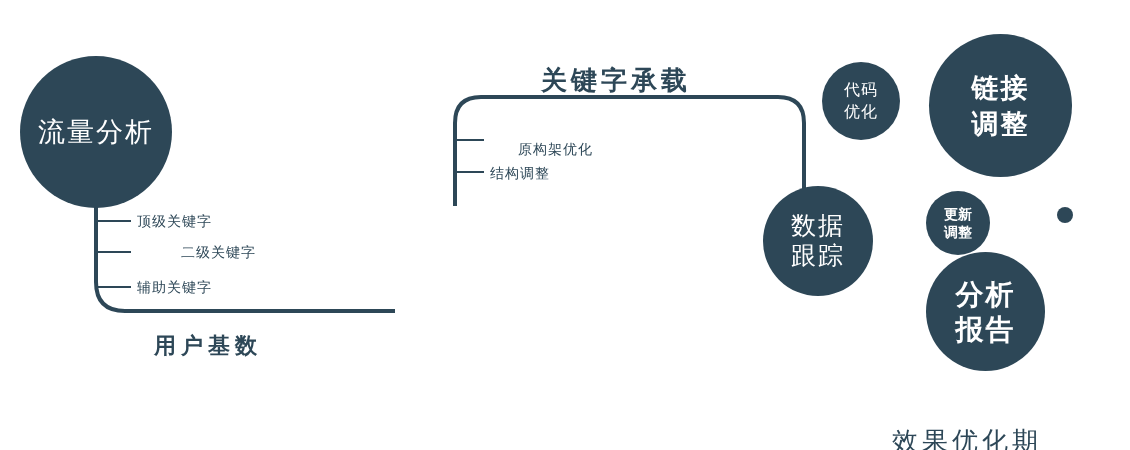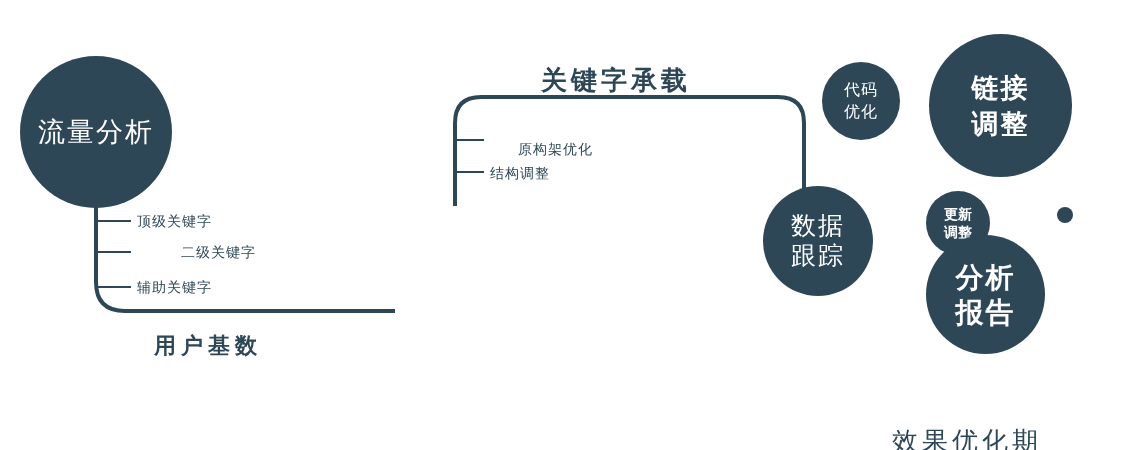--- a/index.html
+++ b/index.html
@@ -36,21 +36,21 @@
     align-items: center;
     justify-content: center;
     text-align: left;
   }
   .node-traffic   { left: 20px;  top: 56px;  width: 152px; height: 152px; font-size: 27px; letter-spacing: 2px; }
   .node-structure { left: 375px; top: 198px; width: 150px; height: 150px; font-size: 27px; letter-spacing: 2px; }
   .node-tracking  { left: 763px; top: 186px; width: 110px; height: 110px; font-size: 25px; line-height: 1.2;  letter-spacing: 2px; }
   .node-code      { left: 822px; top: 62px;  width: 78px;  height: 78px;  font-size: 16px; line-height: 1.35; letter-spacing: 1px; }
   .node-link      { left: 929px; top: 34px;  width: 143px; height: 143px; font-size: 27px; line-height: 1.3;  letter-spacing: 2px; font-weight: bold; }
   .node-update    { left: 926px; top: 191px; width: 64px;  height: 64px;  font-size: 14px; line-height: 1.3;  font-weight: bold; }
-  .node-report    { left: 926px; top: 235px; width: 119px; height: 119px; font-size: 28px; line-height: 1.25; font-weight: bold; letter-spacing: 2px; }
+  .node-report    { left: 926px; top: 252px; width: 119px; height: 119px; font-size: 28px; line-height: 1.25; font-weight: bold; letter-spacing: 2px; }
   .node-dot       { left: 1057px; top: 207px; width: 16px; height: 16px; }
   .edge-label {
     position: absolute;
     color: var(--accent);
     white-space: nowrap;
   }
   .lbl-keyword-carry { left: 528px; top: 63px;  font-size: 26px; font-weight: 600; letter-spacing: 4px; margin-left: 13px; }
   .lbl-user-base     { left: 154px; top: 331px; font-size: 22px; font-weight: 700; letter-spacing: 5px; }
   .lbl-effect-period { left: 892px; top: 424px; font-size: 26px; font-weight: 500; letter-spacing: 4px; }
   .branch-label {

